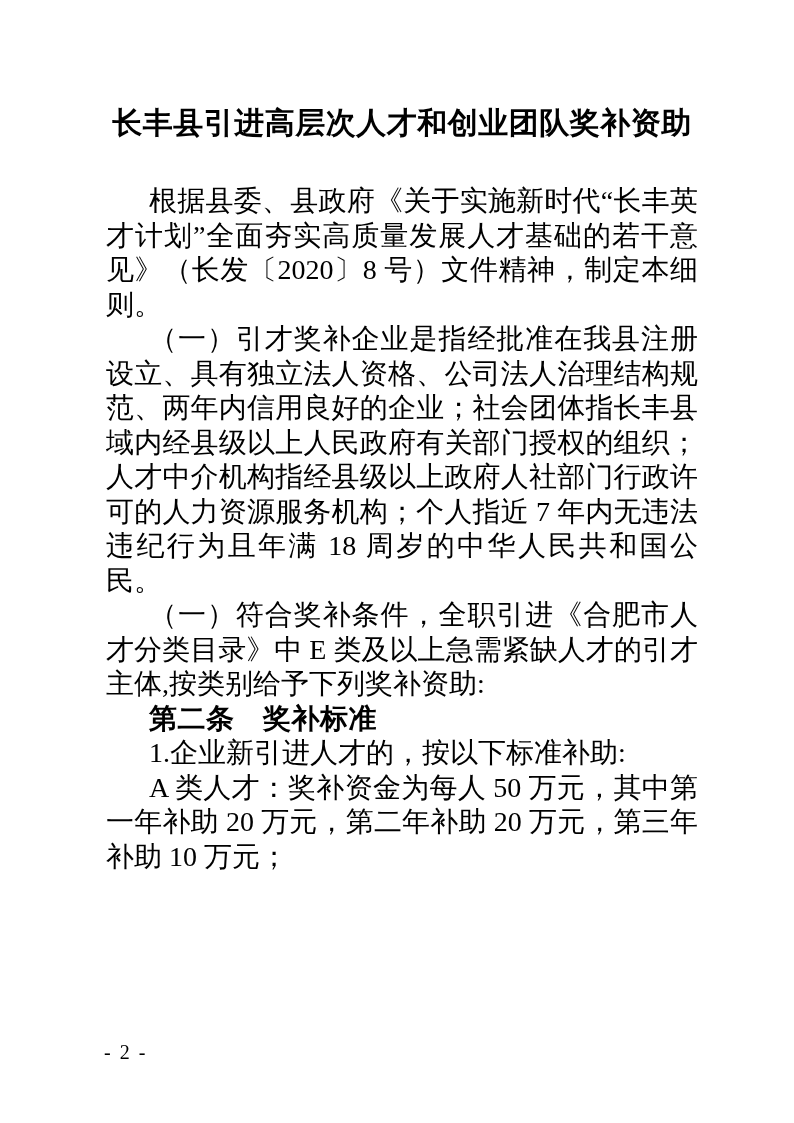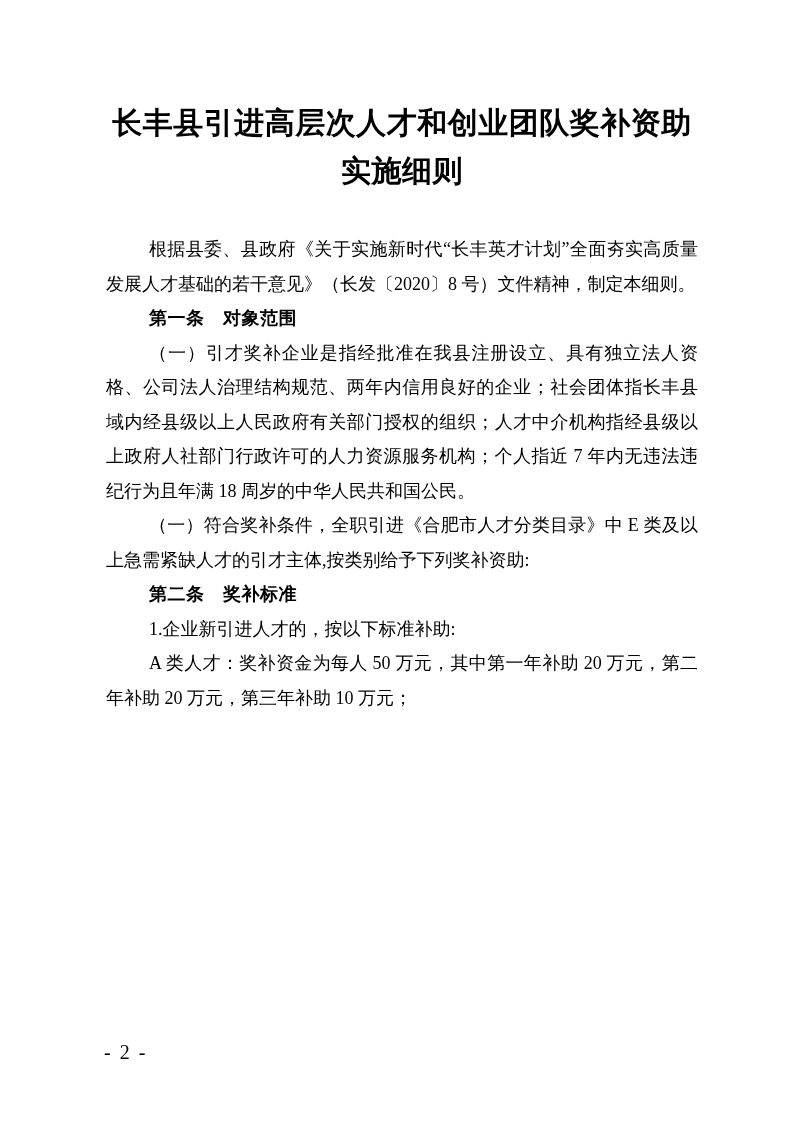--- a/index.html
+++ b/index.html
@@ -24,21 +24,21 @@
   .doc-title {
     margin-top: 99px;
     text-align: center;
     font-weight: bold;
     font-size: 30px;
     line-height: 48px;
     letter-spacing: 0.5px;
   }
   .body-block {
     margin-top: 37px;
-    font-size: 18px;
+    font-size: 28px;
     line-height: 34.5px;
     text-align: justify;
     text-justify: inter-ideograph;
   }
   .para {
     text-indent: 43px;
   }
   .heading {
     font-weight: bold;
     font-family: "Liberation Sans", "DejaVu Sans", sans-serif;
@@ -54,25 +54,23 @@
     font-family: "Liberation Serif", "DejaVu Serif", serif;
   }
 </style>
 </head>
 <body>
 
 <div class="page">
   <div class="content">
     <div class="doc-title">
       <div>长丰县引进高层次人才和创业团队奖补资助</div>
-      <div>实施细则</div>
     </div>
     <div class="body-block">
       <p class="para">根据县委、县政府《关于实施新时代“长丰英才计划”全面夯实高质量发展人才基础的若干意见》（长发〔2020〕8 号）文件精神，制定本细则。</p>
-      <p class="para heading">第一条　对象范围</p>
       <p class="para">（一）引才奖补企业是指经批准在我县注册设立、具有独立法人资格、公司法人治理结构规范、两年内信用良好的企业；社会团体指长丰县域内经县级以上人民政府有关部门授权的组织；人才中介机构指经县级以上政府人社部门行政许可的人力资源服务机构；个人指近 7 年内无违法违纪行为且年满 18 周岁的中华人民共和国公民。</p>
       <p class="para">（一）符合奖补条件，全职引进《合肥市人才分类目录》中 E 类及以上急需紧缺人才的引才主体,按类别给予下列奖补资助:</p>
       <p class="para heading">第二条　奖补标准</p>
       <p class="para">1.企业新引进人才的，按以下标准补助:</p>
       <p class="para">A 类人才：奖补资金为每人 50 万元，其中第一年补助 20 万元，第二年补助 20 万元，第三年补助 10 万元；</p>
     </div>
   </div>
   <div class="page-number">- 2 -</div>
 </div>
 

